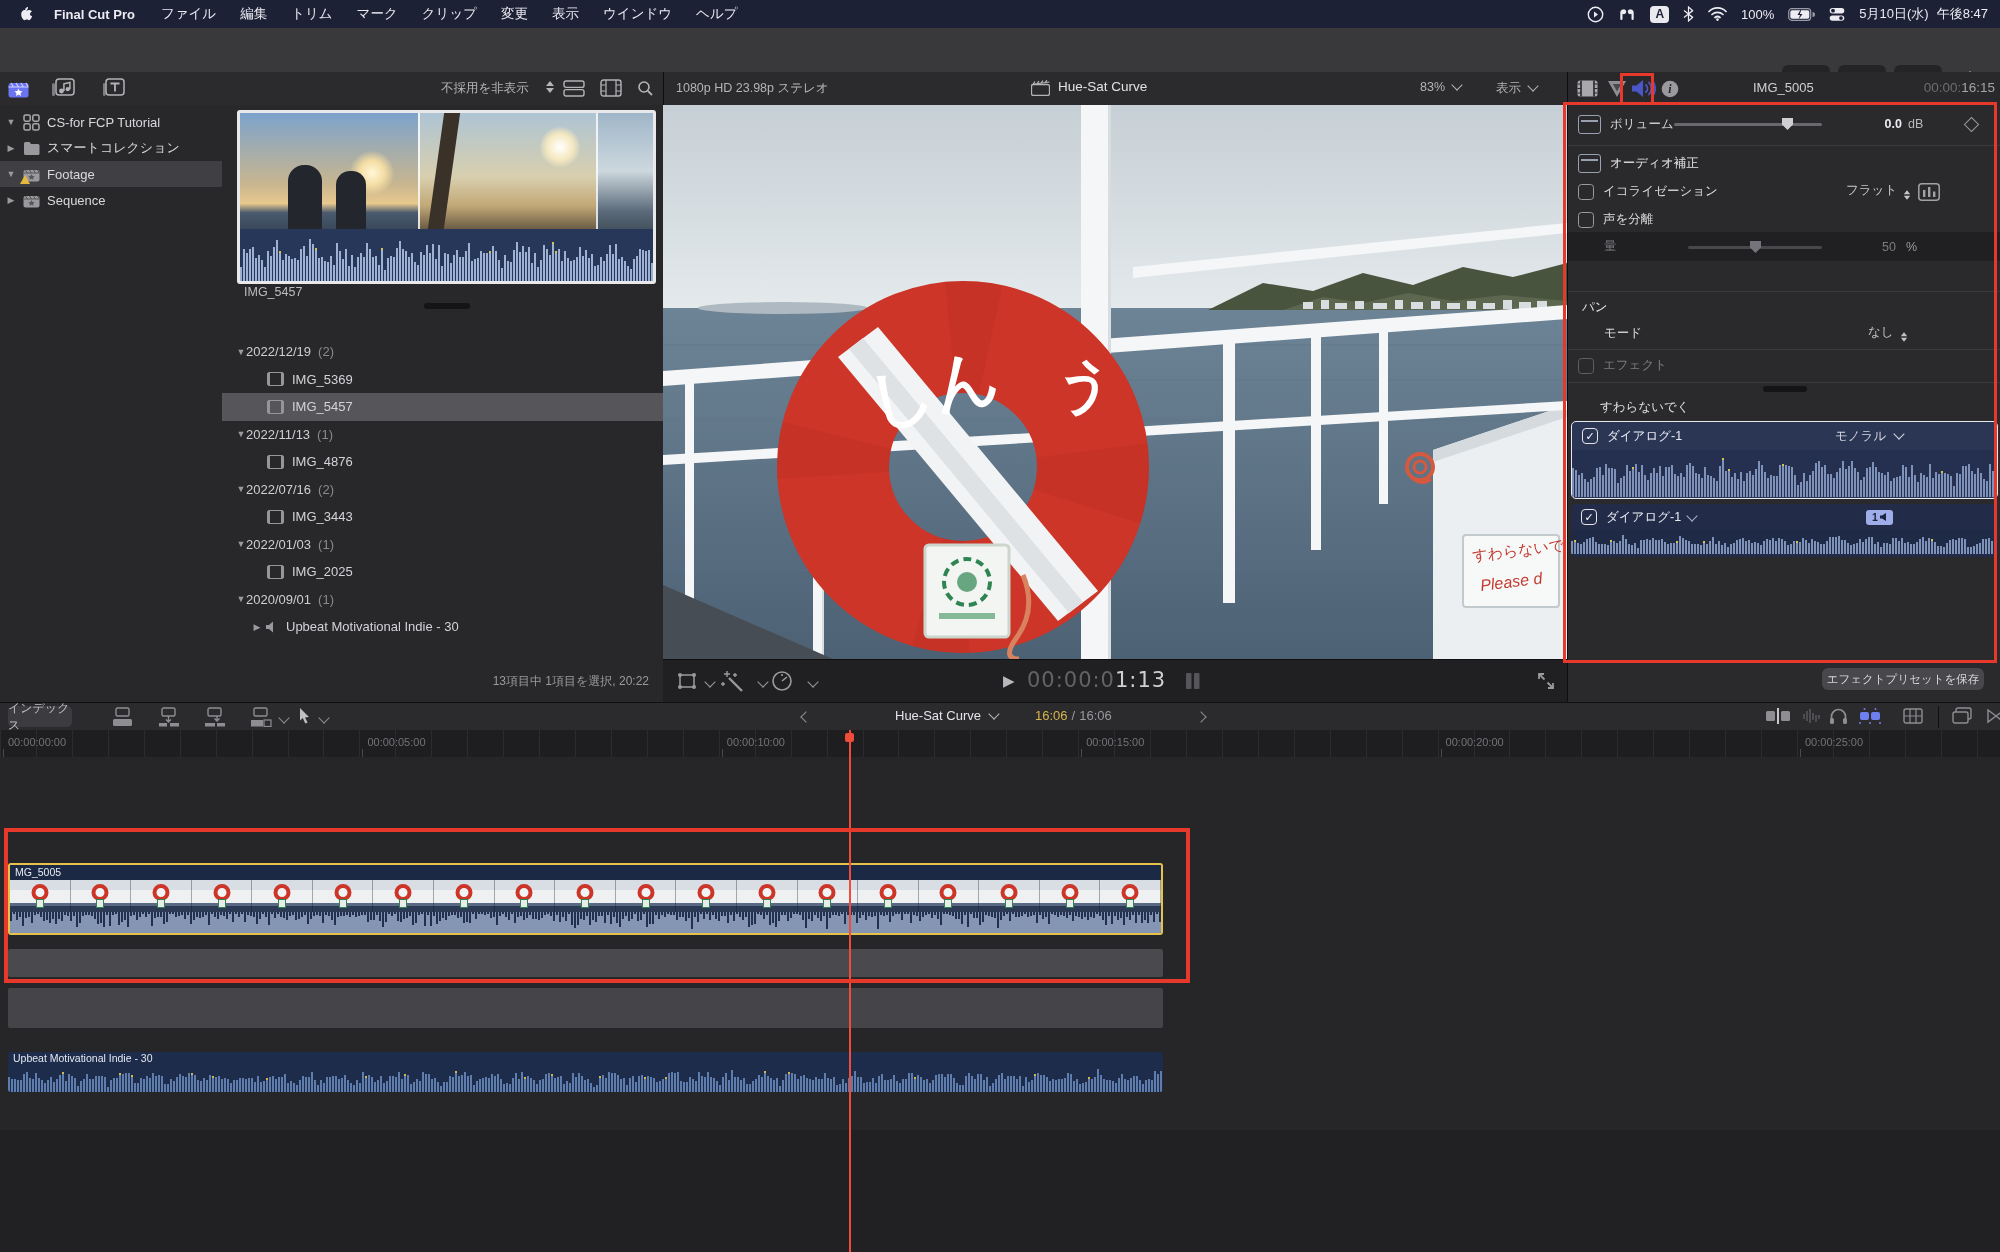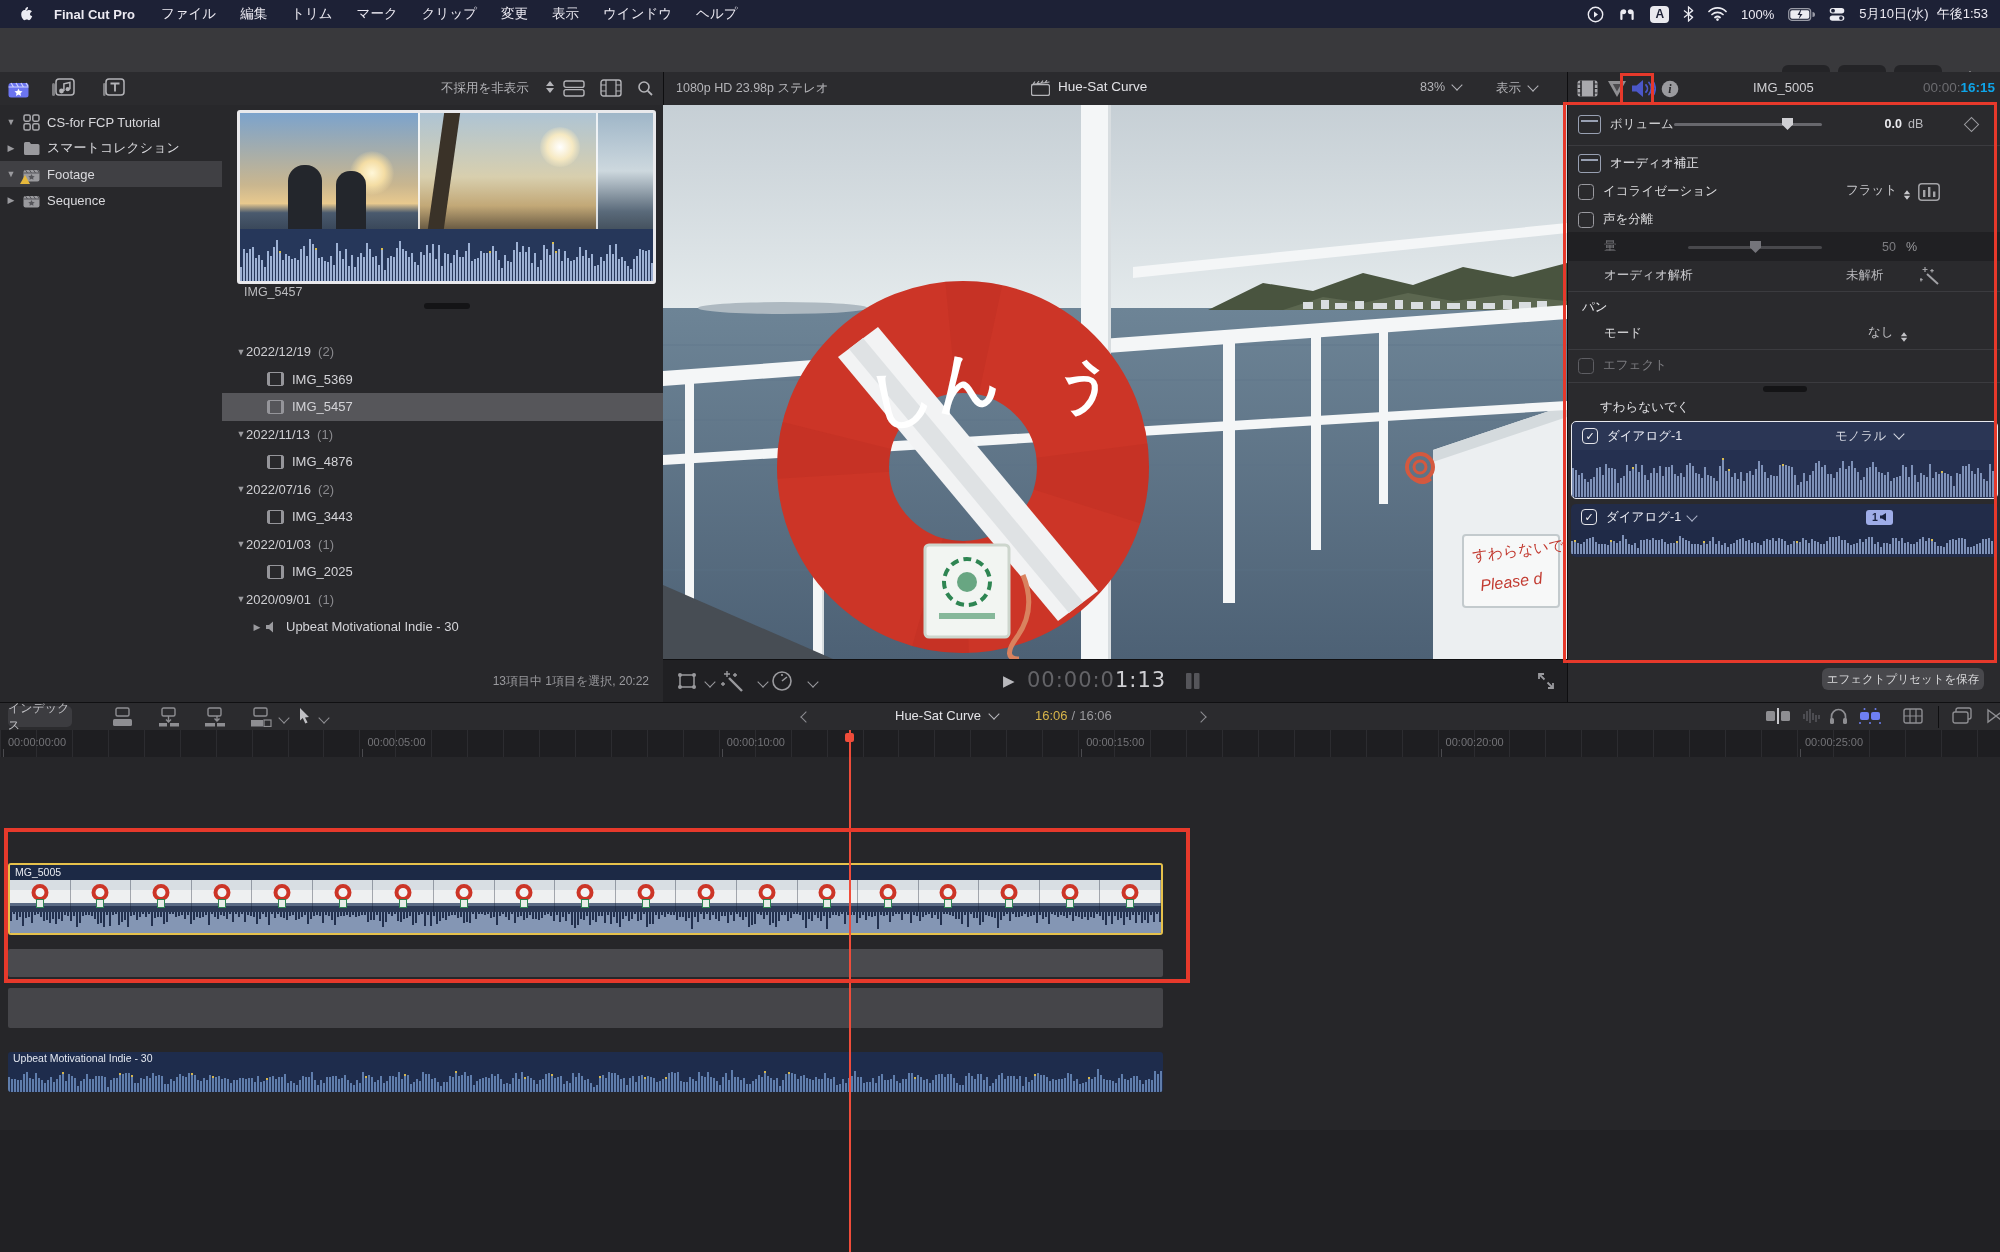--- a/index.html
+++ b/index.html
@@ -169,21 +169,21 @@
         </span>
       <span class="ico">
           <svg width="16" height="15" viewBox="0 0 16 15">
             <rect x="0.7" y="1" width="14.6" height="5.4" rx="2.7" fill="#ececf2"></rect>
             <circle cx="4" cy="3.7" r="1.9" fill="#1d2136"></circle>
             <rect x="0.7" y="8.4" width="14.6" height="5.4" rx="2.7" fill="#ececf2"></rect>
             <circle cx="12" cy="11.1" r="1.9" fill="#1d2136"></circle>
           </svg>
         </span>
       <span>5月10日(水)</span>
-      <span style="margin-left:-6px;">午後1:53</span>
+      <span style="margin-left:-6px;">午後8:47</span>
     </div>
   </header>
 
   <div id="toolbar" class="abs">
     <span class="tl-dot" style="left:11px;background:#ff5f57;"></span>
     <span class="tl-dot" style="left:35px;background:#febc2e;"></span>
     <span class="tl-dot" style="left:59px;background:#28c840;"></span>
     <div class="tbtn" style="left:88px;width:44px;font-size:16px;">
         <span>↓</span>
       </div>
@@ -328,21 +328,21 @@
         </svg>
     </span>
     <span class="abs ico" style="left:93px;top:8px;">
       <svg width="18" height="18" viewBox="0 0 18 18">
           <circle cx="9" cy="9" r="8.3" fill="#9a9a9e"></circle>
           <text x="9" y="13" text-anchor="middle" font-family="Liberation Serif,serif" font-style="italic" font-weight="bold" font-size="12" fill="#29292c">i</text>
         </svg>
     </span>
     <span class="abs" style="left:185px;top:8px;color:#d0d0d4;font-size:13px;">IMG_5005</span>
     <span class="abs" style="right:6px;top:8px;font-size:13.5px;">
-      <span style="color:#6c6c70;">00:00:</span><span style="color:#0ea5e9;font-weight:bold;">16:15</span>
+      <span style="color:#6c6c70;">00:00:</span><span style="color:#a3a3a3;font-weight:normal;">16:15</span>
     </span>
   </div>
 
   <aside id="sidebar" class="abs">
     <div class="side-row" style="margin-top:4px;">
       <span class="tri">▼</span>
       <span class="ico">
           <svg width="17" height="17" viewBox="0 0 17 17">
             <g fill="none" stroke="#aaaaae" stroke-width="1.5">
               <rect x="1" y="1" width="6.2" height="6.2" rx="1.6"></rect>
@@ -770,30 +770,20 @@
 
     <div class="irow" style="top:127px;height:29px;background:#202023;padding-left:36px;">
       <span class="dim-t">量</span>
       <span class="slider" style="position:absolute;left:120px;top:14px;width:134px;background:#48484c;">
           <span class="thumbk" style="left:62px;background:#74747a;"></span>
         </span>
       <span style="position:absolute;left:300px;width:28px;text-align:right;" class="dim-t">50</span>
       <span style="position:absolute;left:338px;color:#9a9a9e;">%</span>
     </div>
 
-    <div class="irow" style="top:157px;height:27px;padding-left:36px;">
-      <span style="color:#cfcfd3;">オーディオ解析</span>
-      <span style="position:absolute;left:278px;color:#b9b9bd;">未解析</span>
-      <span class="ico" style="position:absolute;left:352px;">
-        <svg width="20" height="18" viewBox="0 0 20 18">
-            <path d="M7 7L18 17" stroke="#a2a2a6" stroke-width="2"></path>
-            <path d="M5 0v5M2.5 2.5h5M12 2v3.4M10.3 3.7h3.4M1 11v3.4M-0.7 12.7h3.4" stroke="#a2a2a6" stroke-width="1.2"></path>
-          </svg>
-      </span>
-    </div>
     <div class="isep" style="top:186px;"></div>
 
     <div class="irow" style="top:189px;height:26px;">
       <span style="color:#e4e4e8;margin-left:4px;">パン</span>
     </div>
 
     <div class="irow" style="top:215px;height:27px;padding-left:36px;">
       <span>モード</span>
       <span style="position:absolute;left:300px;color:#c2c2c6;"><span>なし</span><span class="updn" style="transform:scale(.8);">
             <i class="u"></i>

